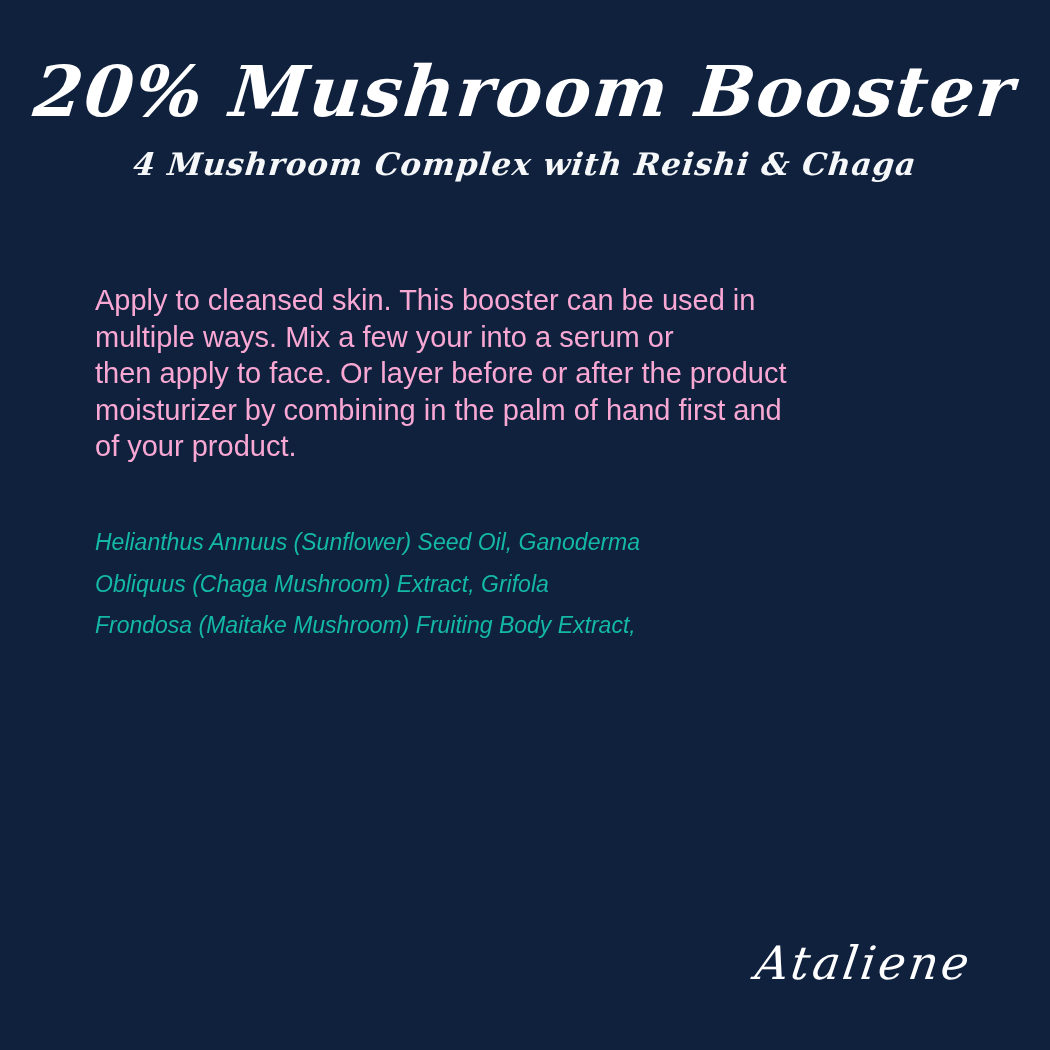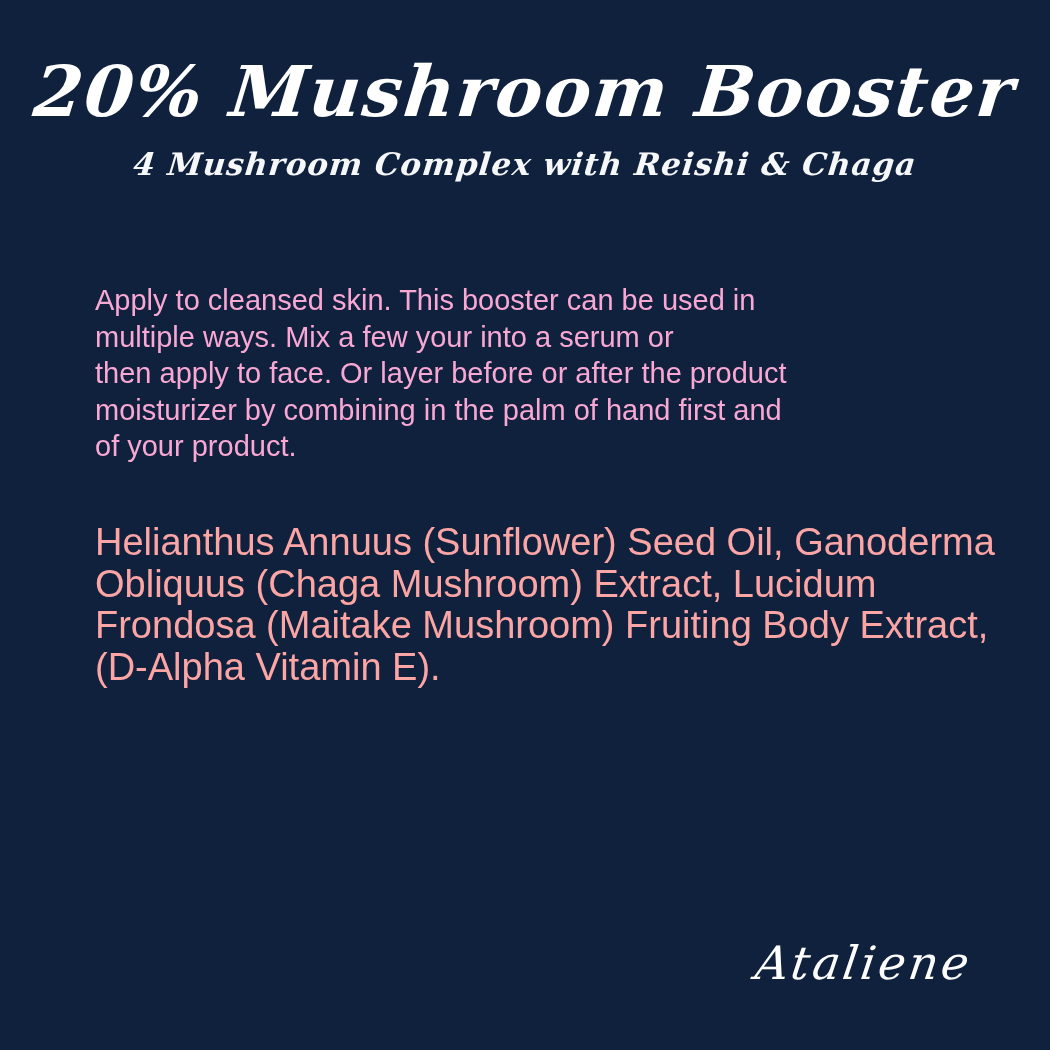--- a/index.html
+++ b/index.html
@@ -49,23 +49,24 @@
     font-size: 29px;
     line-height: 36.5px;
     font-weight: 400;
     color: #f9a8d4;
   }
   .ingredients {
     position: absolute;
     left: 95px;
     top: 522px;
     width: 900px;
-    font-size: 38px;
+    font-size: 23px;
     line-height: 41.5px;
-    color: #fca5a5;
+    font-style: italic;
+    color: #14b8a6;
   }
   .line { white-space: nowrap; }
   .signature {
     position: absolute;
     right: 78px;
     top: 936px;
     font-family: "DejaVu Serif", serif;
     font-style: italic;
     font-weight: 400;
     font-size: 46px;
@@ -87,20 +88,19 @@
   <div class="directions">
     <div class="line">Apply to cleansed skin. This booster can be used in</div>
     <div class="line">multiple ways. Mix a few your into a serum or</div>
     <div class="line">then apply to face. Or layer before or after the product</div>
     <div class="line">moisturizer by combining in the palm of hand first and</div>
     <div class="line">of your product.</div>
   </div>
 
   <div class="ingredients">
     <div class="line">Helianthus Annuus (Sunflower) Seed Oil, Ganoderma</div>
-    <div class="line">Obliquus (Chaga Mushroom) Extract, Lucidum</div>
+    <div class="line">Obliquus (Chaga Mushroom) Extract, Grifola</div>
     <div class="line">Frondosa (Maitake Mushroom) Fruiting Body Extract,</div>
-    <div class="line">(D-Alpha Vitamin E).</div>
   </div>
 
   <div class="signature">Ataliene</div>
 
 </div>
 
 </body></html>

